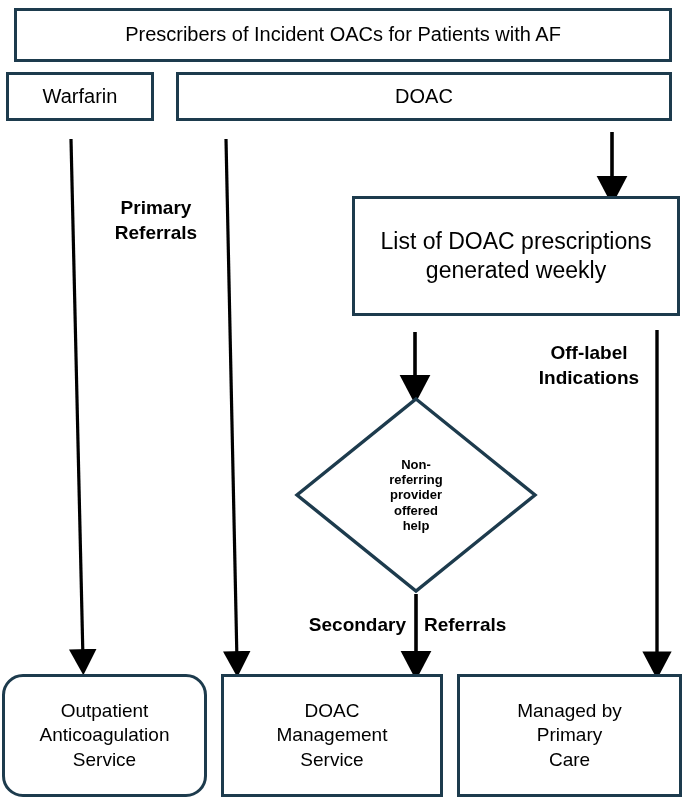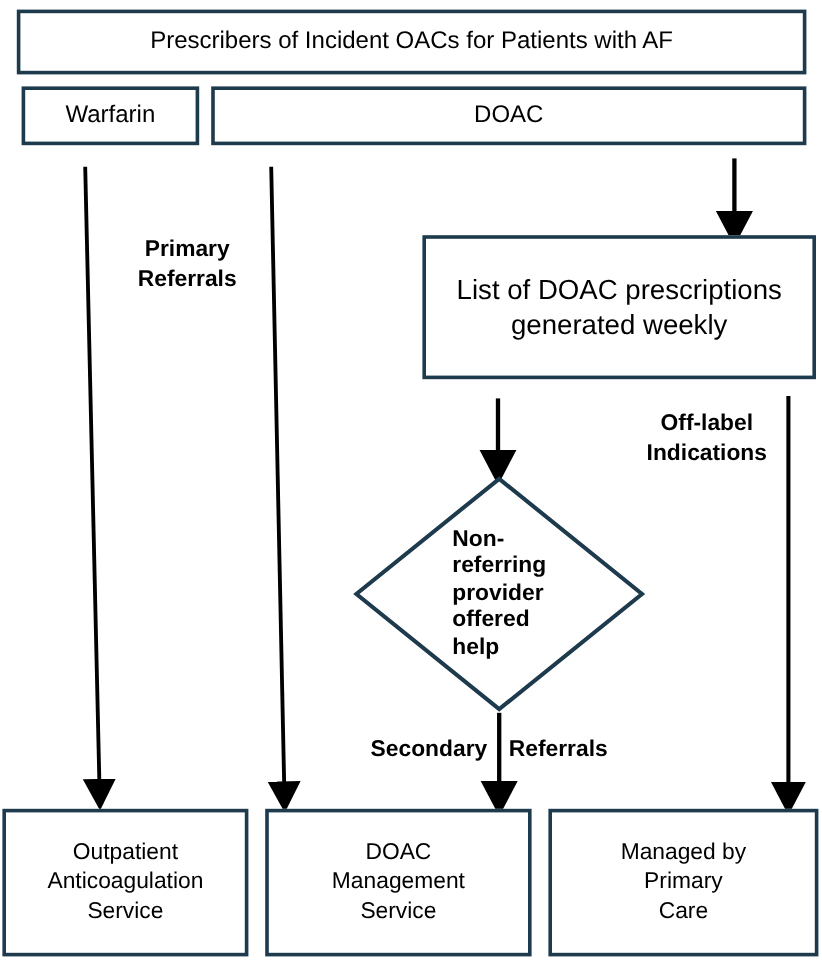--- a/index.html
+++ b/index.html
@@ -31,45 +31,45 @@
   .node .txt {
     display: block;
     width: 100%;
     padding: 0 6px;
     box-sizing: border-box;
     white-space: pre-line;
   }
 
   
   #n-top      { left: 14px;  top: 8px;   width: 658px; height: 54px;  font-size: 20px; }
-  #n-warfarin { left: 18px;  top: 72px;  width: 148px; height: 49px;  font-size: 20px; text-align: center; }
+  #n-warfarin { left: 6px;  top: 72px;  width: 148px; height: 49px;  font-size: 20px; text-align: center; }
   #n-doac     { left: 176px; top: 72px;  width: 496px; height: 49px;  font-size: 20px; }
   #n-list     { left: 352px; top: 196px; width: 328px; height: 120px; font-size: 23px; }
-  #n-out      { left: 2px;   top: 674px; width: 205px; height: 123px; font-size: 19px; }
+  #n-out      { left: 2px;   top: 674px; width: 205px; height: 123px; font-size: 19px; border-radius: 21px; }
   #n-mgmt     { left: 221px; top: 674px; width: 222px; height: 123px; font-size: 19px; }
   #n-pc       { left: 457px; top: 674px; width: 225px; height: 123px; font-size: 19px; }
 
   
   #n-diamond {
     position: absolute;
     left: 294px;
     top: 396px;
     width: 244px;
     height: 198px;
   }
   #n-diamond svg { position: absolute; left: 0; top: 0; }
   #n-diamond .dlabel {
     position: absolute;
     left: 0; top: 0;
     width: 244px; height: 198px;
     display: flex;
     align-items: center;
     justify-content: center;
-    text-align: left;
-    font-size: 19px;
+    text-align: center;
+    font-size: 13px;
     font-weight: 700;
     color: #000;
     line-height: 1.18;
     white-space: pre-line;
   }
 
   
   .edge-label {
     position: absolute;
     color: #000000;

